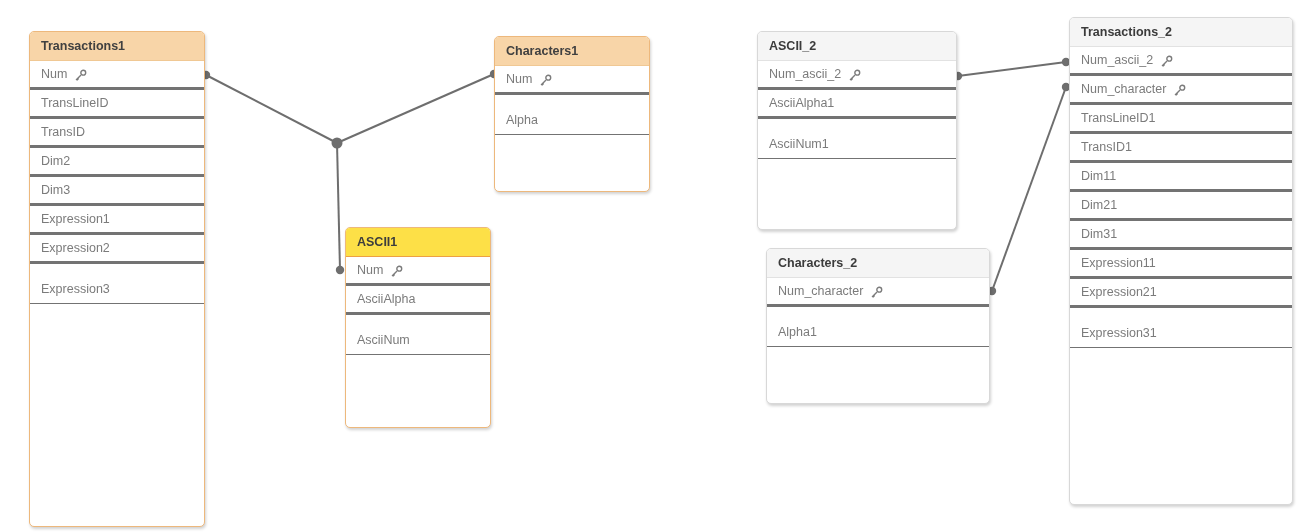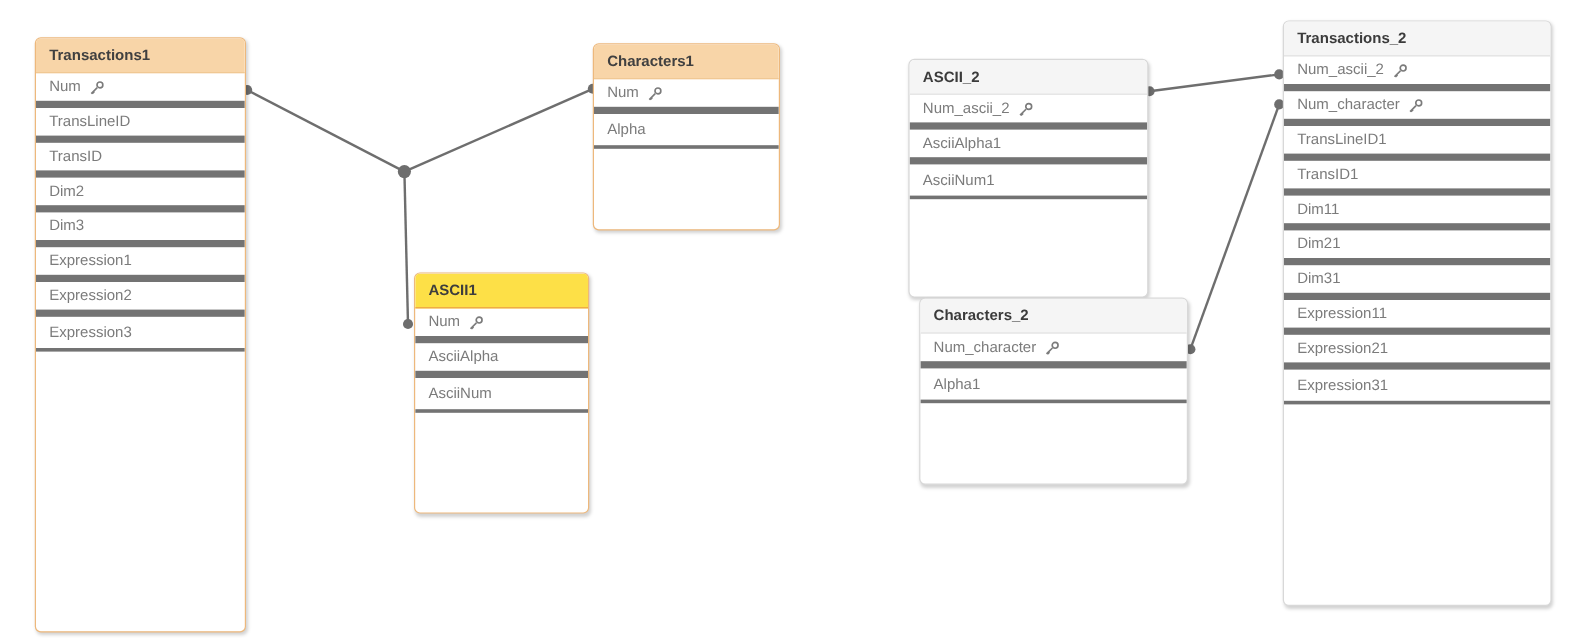--- a/index.html
+++ b/index.html
@@ -68,28 +68,29 @@
     margin: 0;
     padding: 0;
   }
   .field-row {
     box-sizing: border-box;
     height: 29px;
     line-height: 29px;
     padding: 0 8px 0 11px;
     font-size: 12.5px;
     color: #7b7b7b;
-    border-bottom: 6px solid #737373;
+    border-bottom: 3px solid #737373;
     white-space: nowrap;
     overflow: hidden;
     display: flex;
     align-items: center;
   }
   .field-row:last-child {
-    border-bottom: 3px solid #737373;
+    border-bottom: 1px solid #737373;
+    margin-top: 11px;
   }
   .field-name {
     display: inline-block;
   }
   .key-icon {
     display: inline-block;
     margin-left: 7px;
     width: 13px;
     height: 13px;
     position: relative;
@@ -213,21 +214,21 @@
         </li>
         <li class="field-row">
           <span class="field-name">AsciiAlpha</span>
         </li>
         <li class="field-row">
           <span class="field-name">AsciiNum</span>
         </li>
       </ul>
       <div class="filler"></div>
     </div>
-    <div class="table-card" style="left: 757px; top: 49px; width: 200px; height: 199px;">
+    <div class="table-card" style="left: 757px; top: 31px; width: 200px; height: 199px;">
       <div class="card-header">ASCII_2</div>
       <ul class="field-list">
         <li class="field-row">
           <span class="field-name">Num_ascii_2</span>
           <span class="key-icon">
             <svg viewBox="0 0 16 16" width="13" height="13" aria-hidden="true">
               <g fill="#7b7b7b">
                 <circle cx="11.4" cy="4.6" r="3.0" fill="none" stroke="#7b7b7b" stroke-width="1.7"></circle>
                 <rect x="1.3" y="9.6" width="8.6" height="1.7" transform="rotate(-45 5.6 10.45)"></rect>
                 <rect x="3.1" y="11.9" width="3.0" height="1.6" transform="rotate(-45 4.6 12.7)"></rect>

